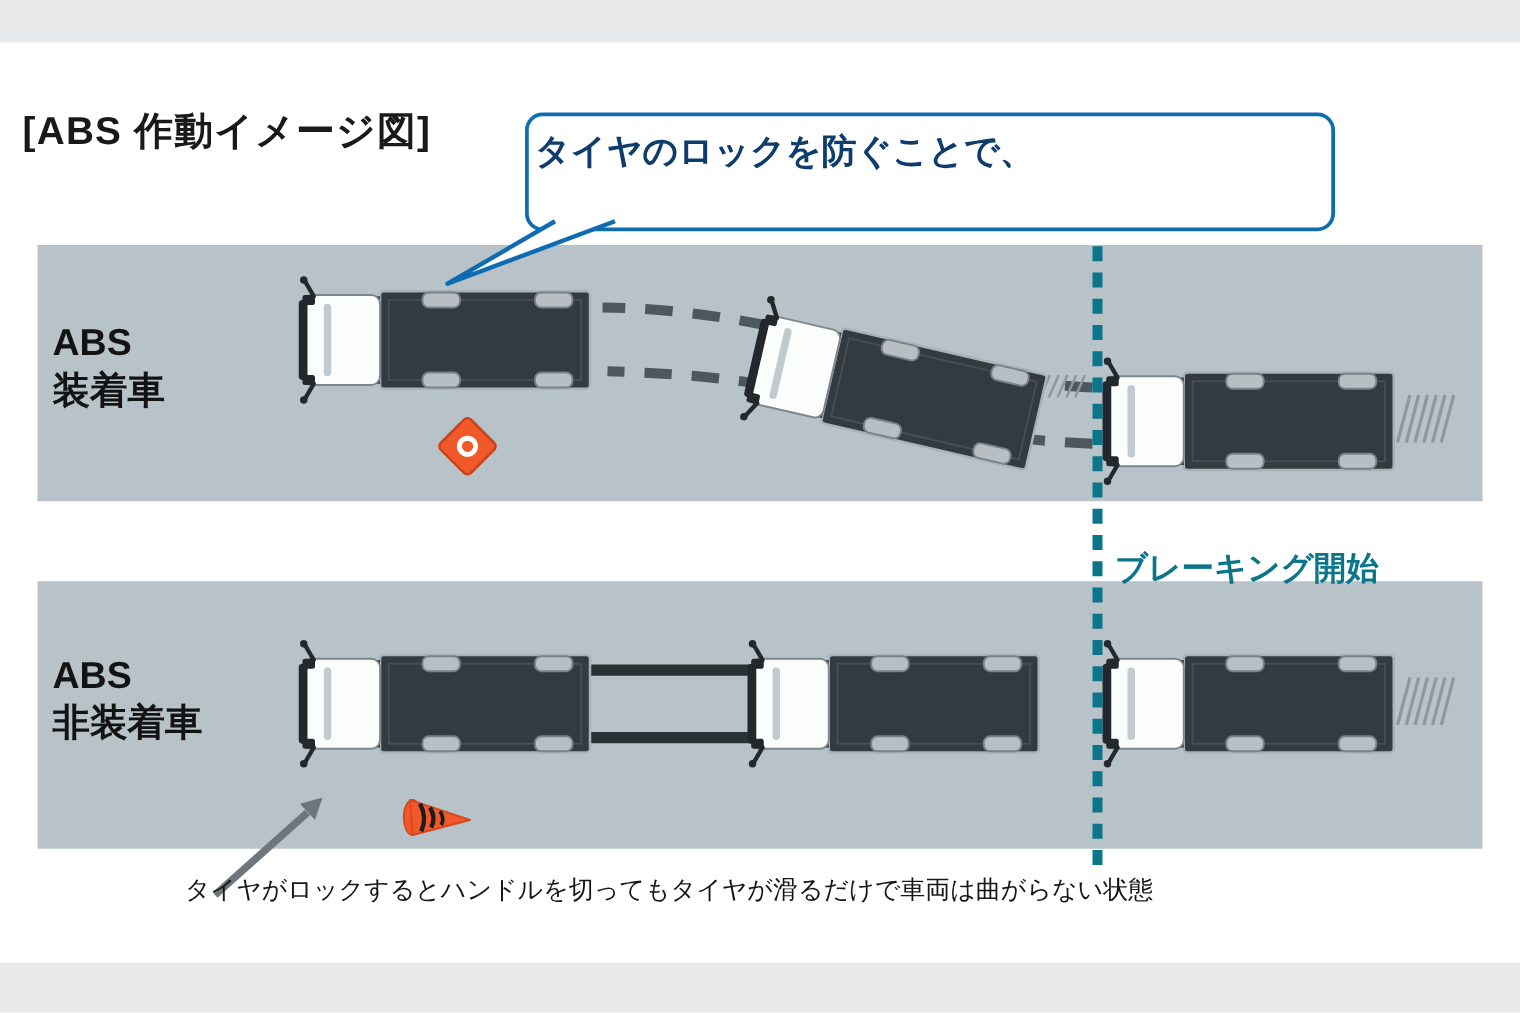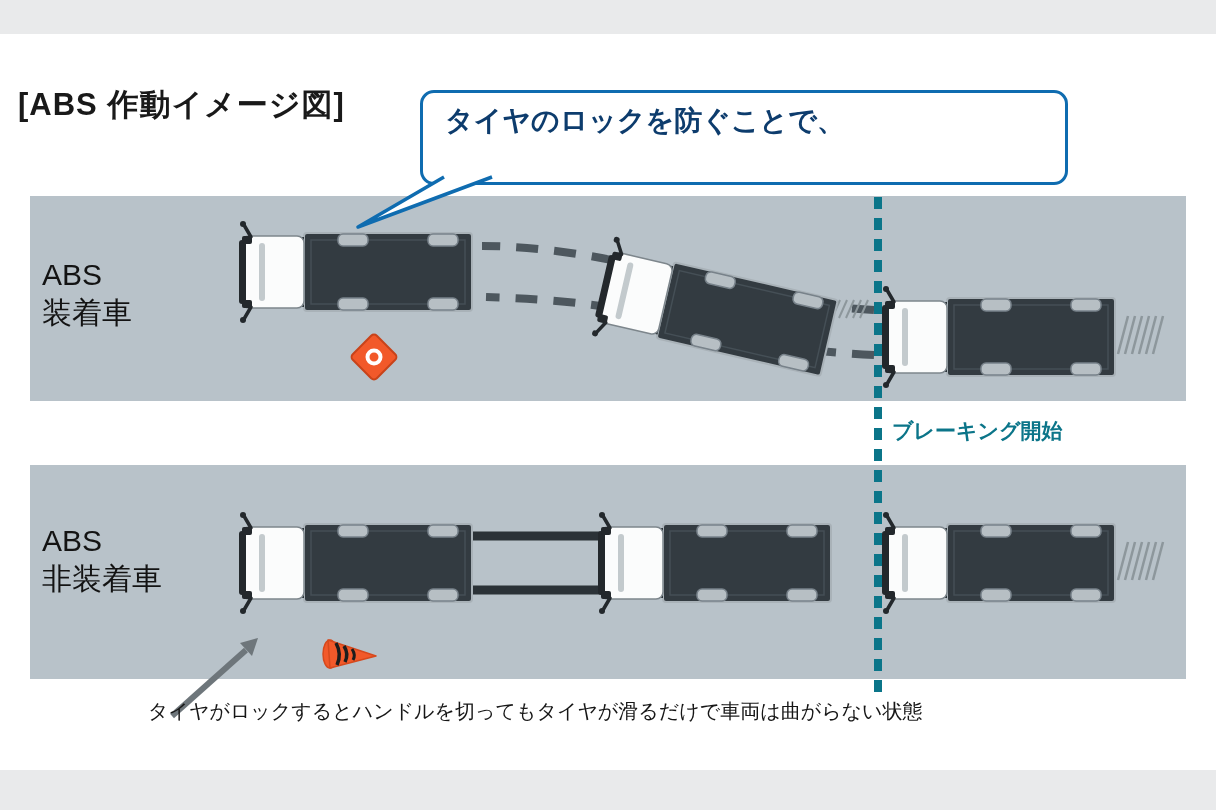--- a/index.html
+++ b/index.html
@@ -14,36 +14,36 @@
   .title{
     position:absolute;left:18px;top:84px;
     font-size:31px;font-weight:600;color:#191919;letter-spacing:1px;
     white-space:nowrap;
   }
   .diagram-svg{position:absolute;left:0;top:0;z-index:1;}
   .callout{
     position:absolute;left:420px;top:90px;width:648px;height:95px;
     box-sizing:border-box;background:#ffffff;
     border:3.5px solid #0f6cb0;border-radius:14px;
-    padding:9px 0 0 22px;z-index:3;
+    padding:9px 0 0 5px;z-index:3;
   }
   .callout .line{
     font-size:28px;font-weight:700;color:#0d3c6d;line-height:1.38;
     white-space:nowrap;
   }
   .tail-svg{position:absolute;left:0;top:0;z-index:4;}
   .lane-label{
     position:absolute;left:42px;z-index:5;color:#131313;
-    font-size:30px;font-weight:400;line-height:1.28;white-space:nowrap;
+    font-size:30px;font-weight:700;line-height:1.28;white-space:nowrap;
   }
   .lane-label.abs{top:256px;}
   .lane-label.noabs{top:522px;}
   .braking-label{
-    position:absolute;left:892px;top:417px;z-index:5;
-    font-size:21px;font-weight:600;color:#0b7589;white-space:nowrap;
+    position:absolute;left:892px;top:437px;z-index:5;
+    font-size:26px;font-weight:600;color:#0b7589;white-space:nowrap;
   }
   .caption{
     position:absolute;left:148px;top:698px;z-index:5;
     font-size:20px;font-weight:500;color:#161616;white-space:nowrap;
   }
 </style>
 </head>
 <body>
 
 <div class="strip top"></div>

